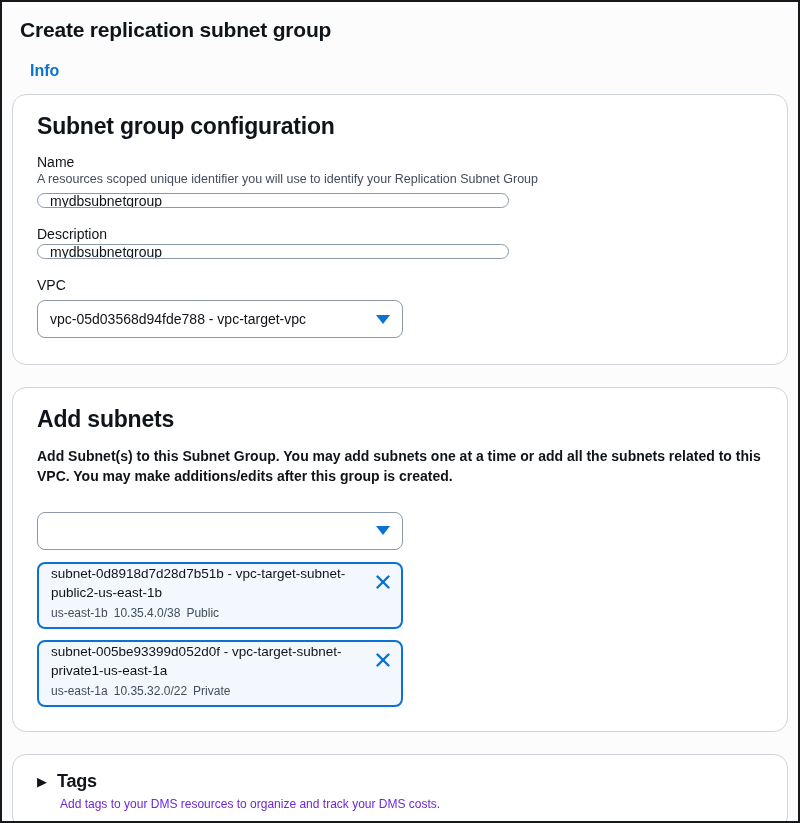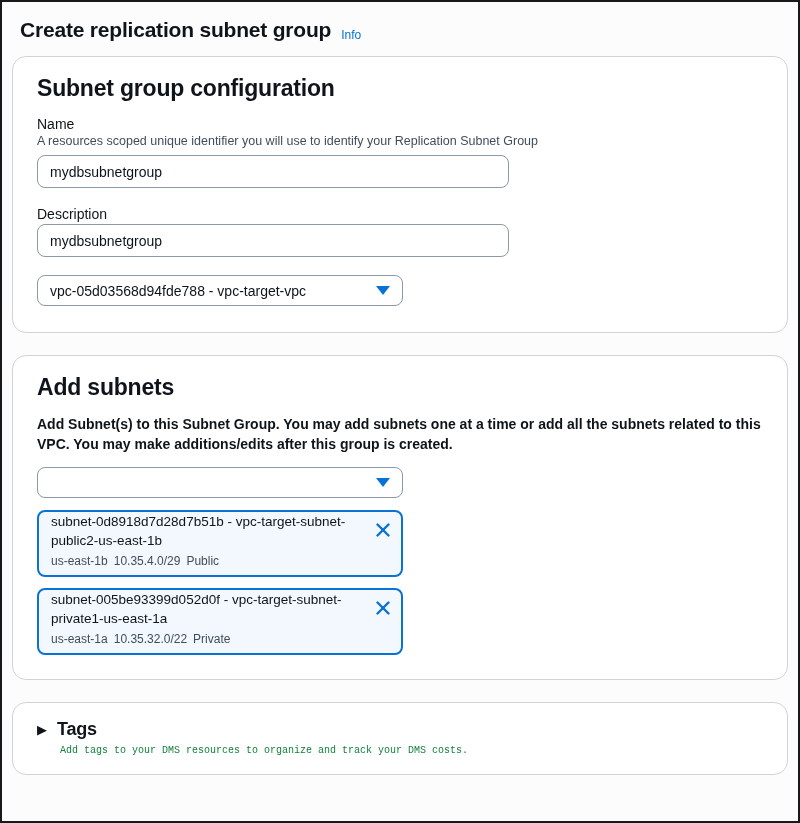--- a/index.html
+++ b/index.html
@@ -7,63 +7,63 @@
   body {
     font-family: "Liberation Sans", sans-serif;
     background: #fdfcfd;
     border: 2px solid #17181c;
     color: #0f141a;
     overflow: hidden;
   }
   .page { padding: 12px 10px 0 10px; }
 
   
-  .page-header { padding: 4px 8px 14px 8px; display: flex; align-items: flex-end; }
+  .page-header { padding: 4px 8px 14px 8px; display: flex; align-items: flex-start; flex-direction: column; }
   .page-title { font-size: 21px; font-weight: bold; letter-spacing: -0.2px; }
-  .info-link { font-size: 12px; font-weight: normal; color: #0972d3; margin-left: 10px; margin-top: 0; text-decoration: none; cursor: pointer; }
+  .info-link { font-size: 16px; font-weight: bold; color: #0972d3; margin-left: 10px; margin-top: 20px; text-decoration: none; cursor: pointer; }
 
   
   .card {
     background: #ffffff;
     border: 1px solid #cfd3da;
     border-radius: 14px;
     padding: 18px 24px 22px 24px;
     margin-bottom: 22px;
   }
   .card h2 { font-size: 23px; font-weight: bold; margin-bottom: 14px; letter-spacing: -0.2px; }
 
   
   .field { margin-bottom: 18px; }
   .field:last-child { margin-bottom: 4px; }
   .field-label { font-size: 14px; font-weight: normal; margin-bottom: 2px; }
   .field-help { font-size: 12.5px; color: #414d5c; margin-bottom: 7px; }
   .text-input {
-    width: 472px; height: 33px;
+    width: 472px; height: 15px;
     border: 1px solid #8c99a8; border-radius: 8px;
     padding: 0 12px; font-size: 14px; color: #0f141a;
     font-family: "Liberation Sans", sans-serif;
     background: #fff; outline: none; display: block;
   }
   .select {
-    width: 366px; height: 31px;
+    width: 366px; height: 38px;
     border: 1px solid #8c99a8; border-radius: 8px;
     padding: 0 12px; background: #fff;
     display: flex; align-items: center; justify-content: space-between;
     font-size: 14px; cursor: pointer;
   }
   .caret-down {
     width: 0; height: 0;
     border-left: 7px solid transparent;
     border-right: 7px solid transparent;
     border-top: 9px solid #0972d3;
     margin-left: 8px;
   }
 
   
-  .subnets-desc { font-size: 14px; font-weight: bold; line-height: 1.42; margin-bottom: 12px; max-width: 740px; }
+  .subnets-desc { font-size: 14px; font-weight: bold; line-height: 1.42; margin-bottom: 25px; max-width: 740px; }
   .subnet-select { margin-bottom: 12px; }
   .chip {
     position: relative;
     width: 366px;
     background: #f2f8fd;
     border: 2px solid #0972d3;
     border-radius: 8px;
     padding: 0 34px 7px 12px;
     margin-bottom: 11px;
   }
@@ -75,21 +75,21 @@
     width: 18px; height: 18px; cursor: pointer;
     display: flex; align-items: center; justify-content: center;
   }
   .chip-remove svg { display: block; }
 
   
   .tags-card { padding: 16px 24px 18px 24px; }
   .tags-header { display: flex; align-items: center; cursor: pointer; }
   .expand-triangle { font-size: 13px; color: #0f141a; margin-right: 10px; line-height: 1; }
   .tags-title { font-size: 18px; font-weight: bold; letter-spacing: -0.2px; }
-  .tags-desc { font-size: 10px; color: #15803d; margin: 5px 0 0 23px; font-family: Liberation Mono, monospace; }
+  .tags-desc { font-size: 12px; color: #6d28d9; margin: 5px 0 0 23px; }
 </style>
 </head>
 <body>
 
 <div class="page">
 
   <div class="page-header">
     <h1 class="page-title">Create replication subnet group</h1>
     <a class="info-link">Info</a>
   </div>
@@ -102,41 +102,42 @@
       <div class="field-help">A resources scoped unique identifier you will use to identify your Replication Subnet Group</div>
       <input class="text-input" type="text" value="mydbsubnetgroup" style="">
     </div>
 
     <div class="field">
       <div class="field-label">Description</div>
       <input class="text-input" type="text" value="mydbsubnetgroup" style="">
     </div>
 
     <div class="field">
+      <div class="field-label" style="margin-bottom:7px;">VPC</div>
       <div class="select">
         <span>vpc-05d03568d94fde788 - vpc-target-vpc</span>
         <span class="caret-down"></span>
       </div>
     </div>
   </div>
 
   <div class="card">
     <h2>Add subnets</h2>
     <p class="subnets-desc">Add Subnet(s) to this Subnet Group. You may add subnets one at a time or add all the subnets related to this VPC. You may make additions/edits after this group is created.</p>
 
     <div class="select subnet-select">
       <span></span>
       <span class="caret-down"></span>
     </div>
 
     <div class="chip">
       <div class="chip-title">subnet-0d8918d7d28d7b51b - vpc-target-subnet-public2-us-east-1b</div>
       <div class="chip-meta">
         <span>us-east-1b</span>
-        <span>10.35.4.0/29</span>
+        <span>10.35.4.0/38</span>
         <span>Public</span>
       </div>
       <span class="chip-remove">
         <svg width="14" height="14" viewBox="0 0 14 14">
           <line x1="1.5" y1="1.5" x2="12.5" y2="12.5" stroke="#0972d3" stroke-width="2.4" stroke-linecap="round"></line>
           <line x1="12.5" y1="1.5" x2="1.5" y2="12.5" stroke="#0972d3" stroke-width="2.4" stroke-linecap="round"></line>
         </svg>
       </span>
     </div>
 

